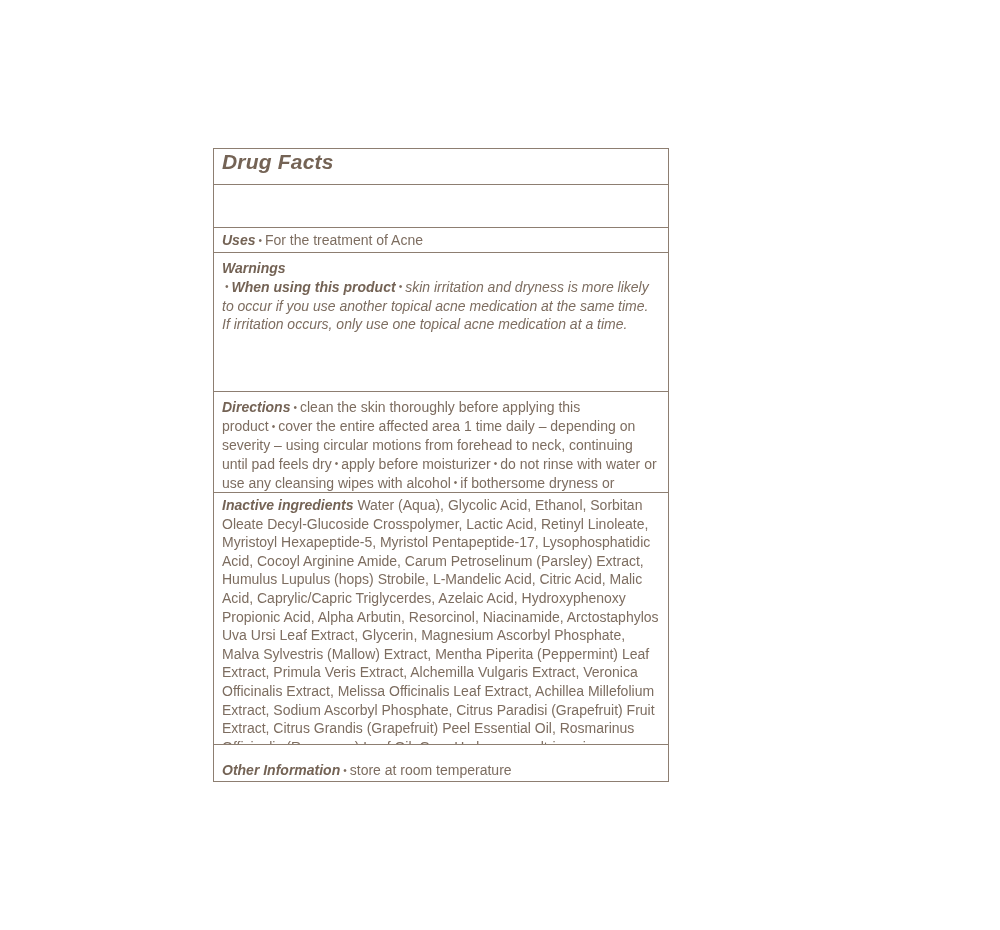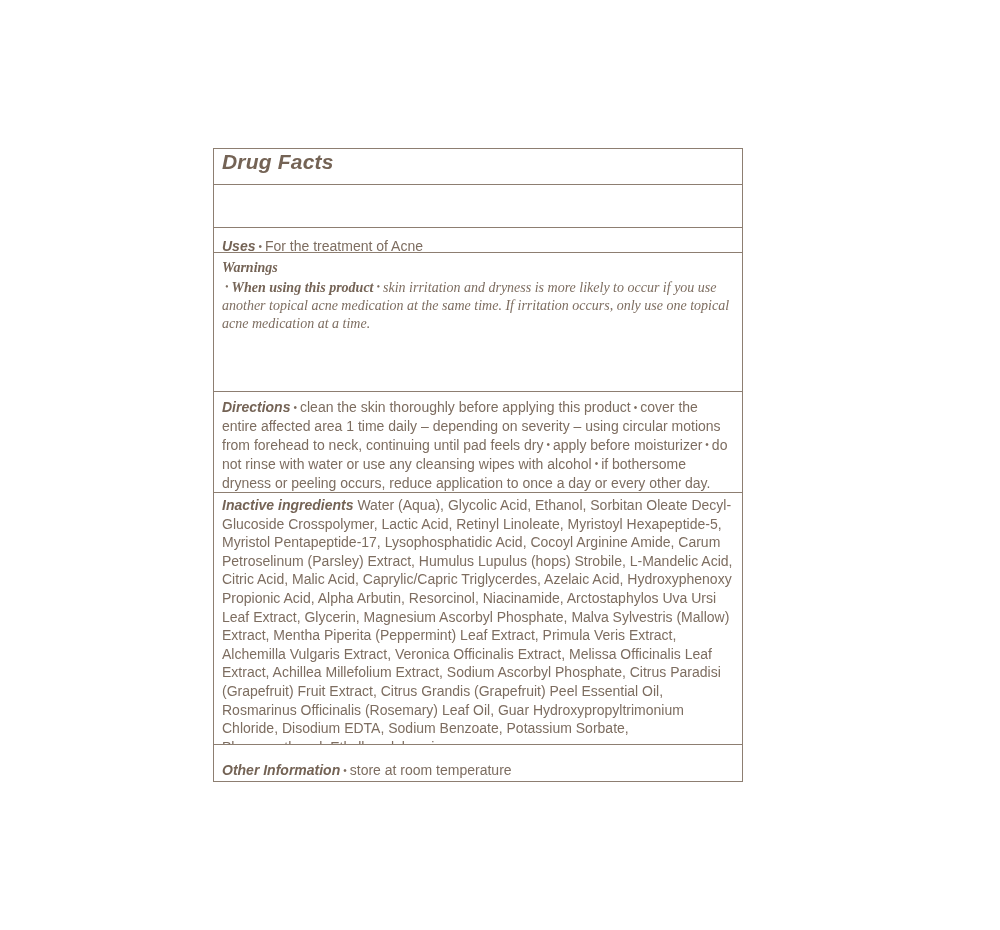--- a/index.html
+++ b/index.html
@@ -11,41 +11,41 @@
     position: relative;
     width: 1000px;
     height: 930px;
     background: #ffffff;
     font-family: "Liberation Sans", sans-serif;
   }
   .panel {
     position: absolute;
     left: 213px;
     top: 148px;
-    width: 530px;
+    width: 456px;
     height: 634px;
     box-sizing: border-box;
     border: 1.5px solid var(--border, #8d7e71);
     color: var(--text, #7e6e61);
     font-size: 14px;
     line-height: 18.6px;
     background: #ffffff;
   }
   .sec {
     box-sizing: border-box;
     border-top: 1.4px solid var(--border, #8d7e71);
     padding: 3px 8px;
     overflow: hidden;
   }
   .sec:first-child { border-top: none; }
 
   .s-title  { height: 35px; padding-top: 4px; }
   .s-active { height: 43px; padding-top: 3px; }
-  .s-uses   { height: 25px; padding-top: 9px; }
-  .s-warn   { height: 139px; padding-top: 6px; font-style: italic; font-family: Liberation Serif, serif; }
+  .s-uses   { height: 25px; padding-top: 3px; }
+  .s-warn   { height: 139px; padding-top: 6px; font-style: italic; }
   .s-dir    { height: 101px; padding-top: 6px; }
   .s-inact  { height: 252px; }
   .s-other  { height: 36px; padding-top: 16px; }
 
   .title {
     font-size: 21px;
     font-weight: bold;
     font-style: italic;
     color: var(--heading, #746355);
     letter-spacing: 0.2px;

